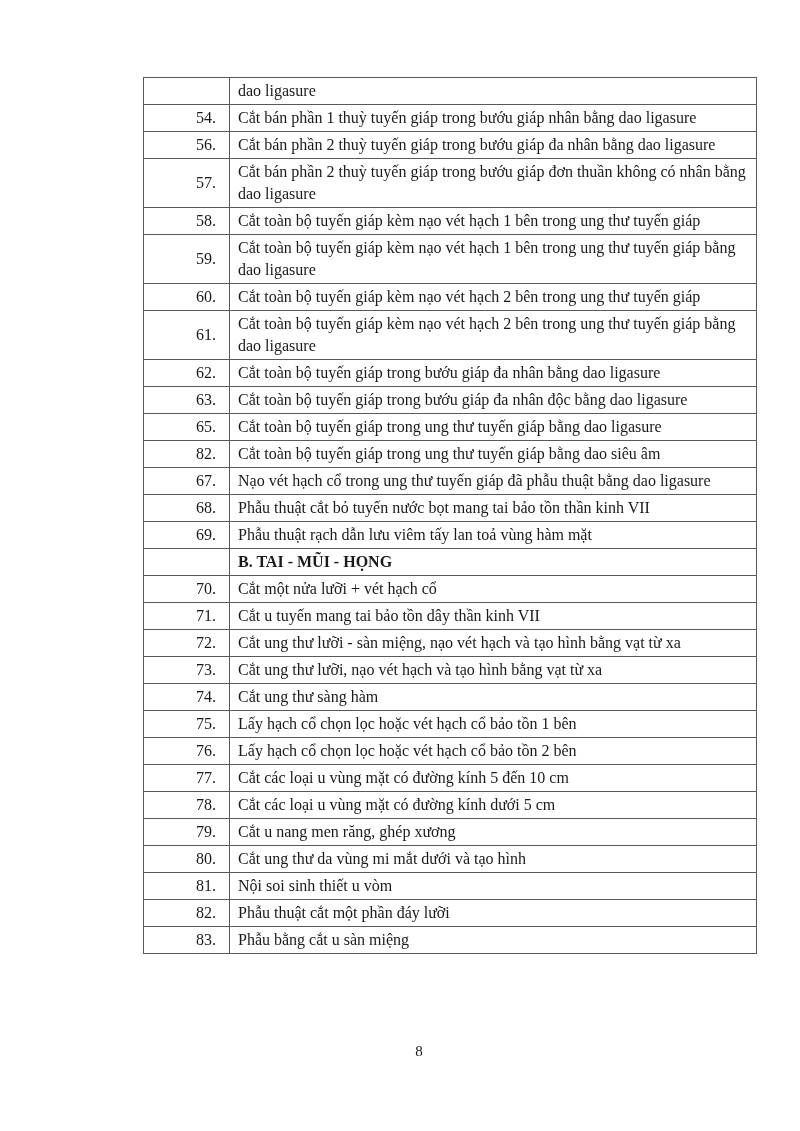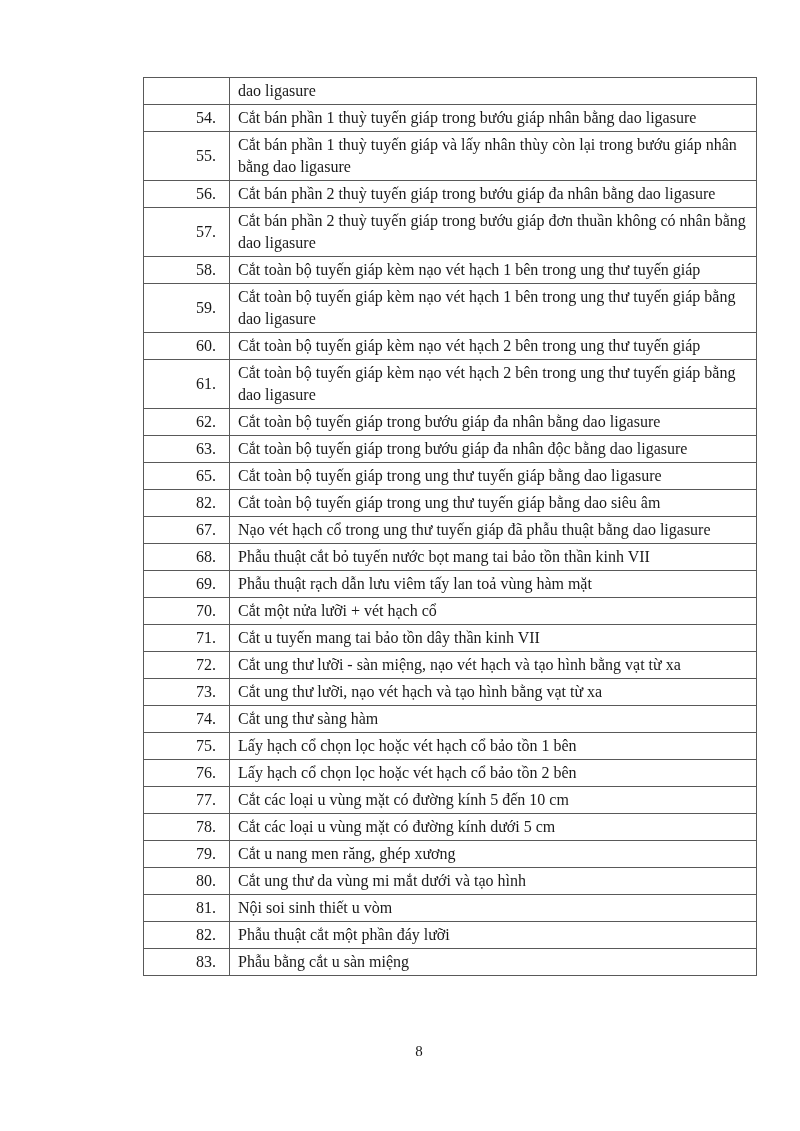--- a/index.html
+++ b/index.html
@@ -62,24 +62,20 @@
     <tbody id="table-body">
         <tr>
     <td class="num-cell"></td>
     <td class="desc-cell">dao ligasure</td>
   </tr>
         <tr>
     <td class="num-cell">54.</td>
     <td class="desc-cell">Cắt bán phần 1 thuỳ tuyến giáp trong bướu giáp nhân bằng dao ligasure</td>
   </tr>
         <tr>
-    <td class="num-cell">55.</td>
-    <td class="desc-cell">Cắt bán phần 1 thuỳ tuyến giáp và lấy nhân thùy còn lại trong bướu giáp nhân bằng dao ligasure</td>
-  </tr>
-        <tr>
     <td class="num-cell">56.</td>
     <td class="desc-cell">Cắt bán phần 2 thuỳ tuyến giáp trong bướu giáp đa nhân bằng dao ligasure</td>
   </tr>
         <tr>
     <td class="num-cell">57.</td>
     <td class="desc-cell">Cắt bán phần 2 thuỳ tuyến giáp trong bướu giáp đơn thuần không có nhân bằng dao ligasure</td>
   </tr>
         <tr>
     <td class="num-cell">58.</td>
     <td class="desc-cell">Cắt toàn bộ tuyến giáp kèm nạo vét hạch 1 bên trong ung thư tuyến giáp</td>
@@ -116,20 +112,24 @@
     <td class="num-cell">67.</td>
     <td class="desc-cell">Nạo vét hạch cổ trong ung thư tuyến giáp đã phẫu thuật bằng dao ligasure</td>
   </tr>
         <tr>
     <td class="num-cell">68.</td>
     <td class="desc-cell">Phẫu thuật cắt bỏ tuyến nước bọt mang tai bảo tồn thần kinh VII</td>
   </tr>
         <tr>
     <td class="num-cell">69.</td>
     <td class="desc-cell">Phẫu thuật rạch dẫn lưu viêm tấy lan toả vùng hàm mặt</td>
+  </tr>
+        <tr class="section-row">
+    <td class="num-cell"></td>
+    <td class="desc-cell">B. TAI - MŨI - HỌNG</td>
   </tr>
         <tr>
     <td class="num-cell">70.</td>
     <td class="desc-cell">Cắt một nửa lưỡi + vét hạch cổ</td>
   </tr>
         <tr>
     <td class="num-cell">71.</td>
     <td class="desc-cell">Cắt u tuyến mang tai bảo tồn dây thần kinh VII</td>
   </tr>
         <tr>

